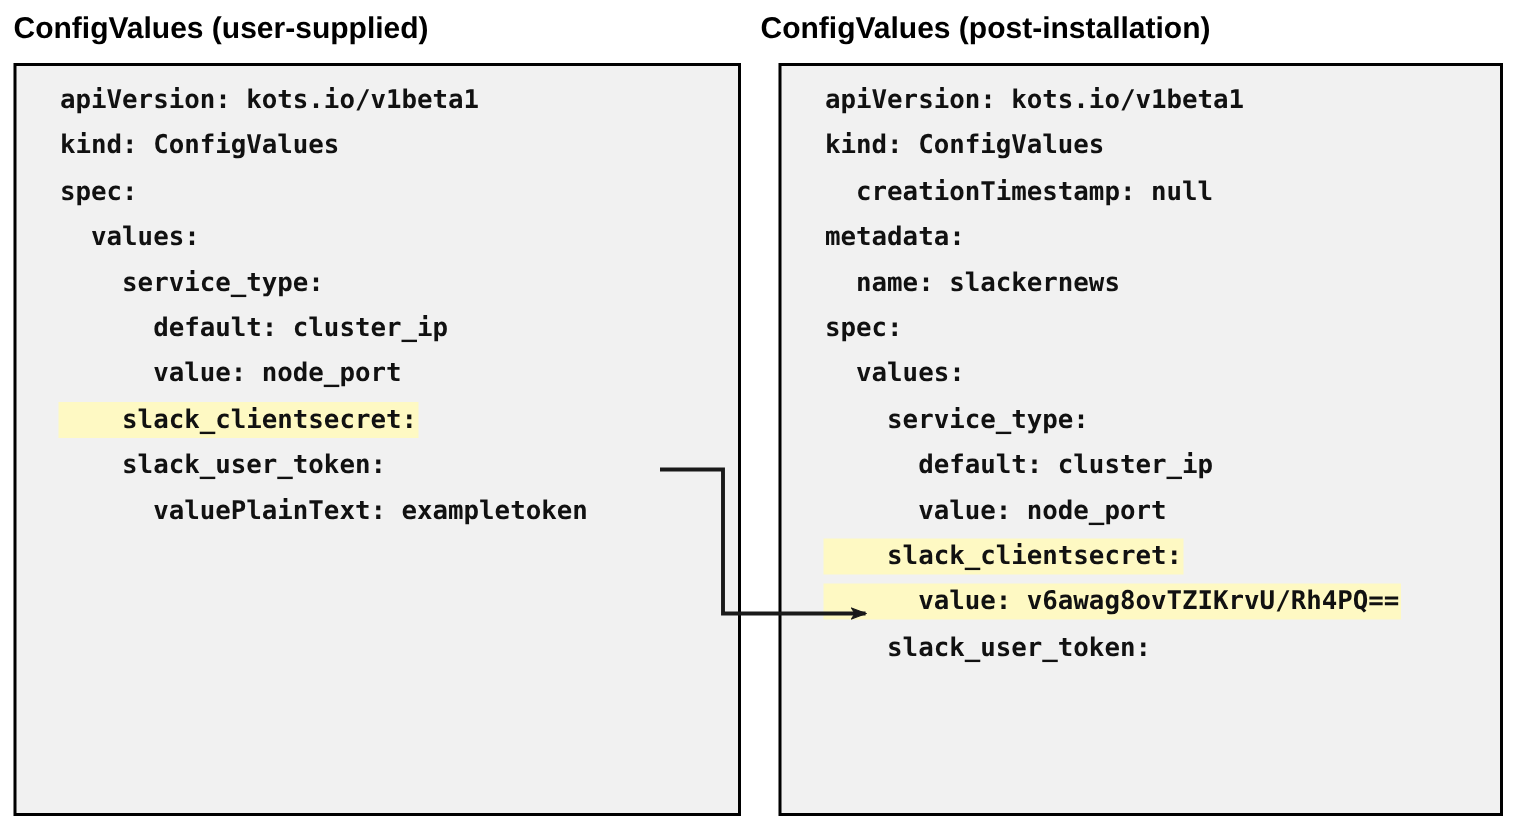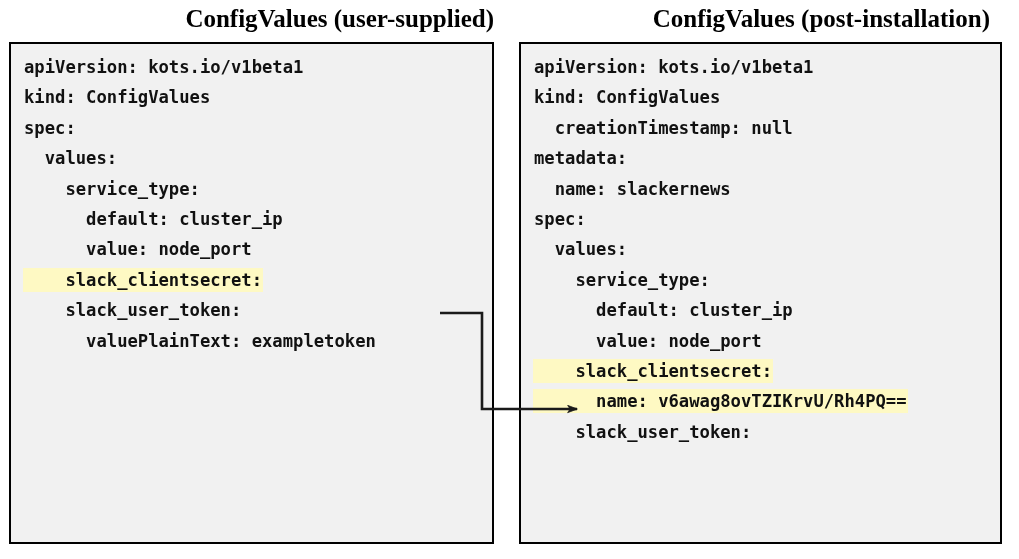--- a/index.html
+++ b/index.html
@@ -19,27 +19,27 @@
     position: absolute;
     inset: 0;
     width: 1019px;
     height: 559px;
   }
 
   
   .panel-title {
     position: absolute;
     top: 6px;
-    font-family: Liberation Serif, serif;
-    font-size: 25px;
+    font-family: Liberation Sans, sans-serif;
+    font-size: 20px;
     font-weight: bold;
     color: #000000;
     letter-spacing: 0px;
     white-space: pre;
-    text-align: right;
+    text-align: left;
     line-height: 26px;
   }
   #title-left  { left: 9px;  width: 485px; }
   #title-right { left: 507px; width: 483px; }
 
   
   .panel {
     position: absolute;
     top: 42px;
     height: 502px;
@@ -61,21 +61,21 @@
 
   .code-line {
     position: relative;
     height: 30.4px;
     line-height: 30.4px;
     font-family: "DejaVu Sans Mono", "Liberation Mono", monospace;
     font-size: 17.2px;
     font-weight: bold;
     color: #111111;
     white-space: pre;
-    padding-left: 12px;
+    padding-left: 28px;
     box-sizing: border-box;
   }
   .code-line > span.txt {
     display: inline-block;
     padding: 0 1px;
     line-height: 24px;
     height: 24px;
   }
   .code-line.hl > span.txt {
     background: #fef9c3;
@@ -121,21 +121,21 @@
         <div class="code-line"><span class="txt">kind: ConfigValues</span></div>
         <div class="code-line"><span class="txt">  creationTimestamp: null</span></div>
         <div class="code-line"><span class="txt">metadata:</span></div>
         <div class="code-line"><span class="txt">  name: slackernews</span></div>
         <div class="code-line"><span class="txt">spec:</span></div>
         <div class="code-line"><span class="txt">  values:</span></div>
         <div class="code-line"><span class="txt">    service_type:</span></div>
         <div class="code-line"><span class="txt">      default: cluster_ip</span></div>
         <div class="code-line"><span class="txt">      value: node_port</span></div>
         <div class="code-line hl"><span class="txt">    slack_clientsecret:</span></div>
-        <div class="code-line hl"><span class="txt">      name: v6awag8ovTZIKrvU/Rh4PQ==</span></div>
+        <div class="code-line hl"><span class="txt">      value: v6awag8ovTZIKrvU/Rh4PQ==</span></div>
         <div class="code-line"><span class="txt">    slack_user_token:</span></div>
       </div>
   </div>
 
   <svg id="connector" viewBox="0 0 1019 559" xmlns="http://www.w3.org/2000/svg">
     <defs>
       <marker id="arrowhead" markerWidth="11" markerHeight="9" refX="10" refY="4.5" orient="auto" markerUnits="userSpaceOnUse">
         <path d="M 0.6 0.8 L 10.4 4.5 L 0.6 8.2 L 3.0 4.5 Z" fill="#1a1a1a" stroke="#1a1a1a" stroke-width="0.7" stroke-linejoin="miter"></path>
       </marker>
     </defs>

